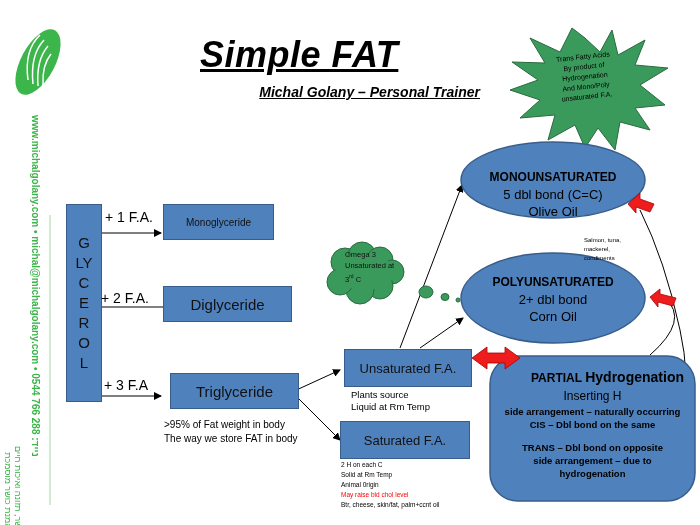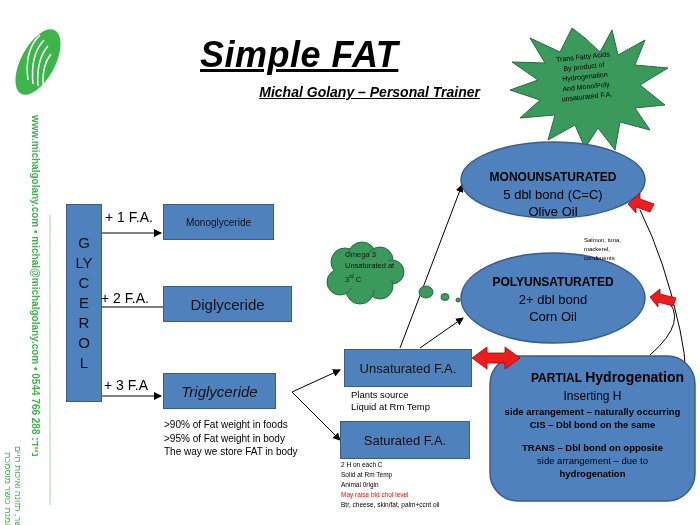--- a/index.html
+++ b/index.html
@@ -96,24 +96,23 @@
   <span>O</span>
   <span>L</span>
 </div>
 
 <div class="lbl" style="left:105px; top:209px;">+ 1 F.A.</div>
 <div class="lbl" style="left:101px; top:290px;">+ 2 F.A.</div>
 <div class="lbl" style="left:104px; top:377px;">+ 3 F.A</div>
 
 <div class="box" style="left:163px; top:204px; width:111px; height:36px; font-size:10px;">Monoglyceride</div>
 <div class="box" style="left:163px; top:286px; width:129px; height:36px; font-size:15px;">Diglyceride</div>
-<div class="box" style="left:163px; top:373px; width:113px; height:36px; font-size:15px;font-style:italic;">Triglyceride</div>
+<div class="box" style="left:170px; top:373px; width:129px; height:36px; font-size:15px;">Triglyceride</div>
 
 <div class="small" style="left:164px; top:418px; font-size:10px; line-height:13.5px;">
-  <div>&gt;90% of Fat weight in foods</div>
   <div>&gt;95% of Fat weight in body</div>
   <div>The way we store FAT in body</div>
 </div>
 
 <div class="box" style="left:344px; top:349px; width:128px; height:38px; font-size:13px;">Unsaturated F.A.</div>
 <div class="small" style="left:351px; top:389px; font-size:9.5px; line-height:12px;">
   <div>Plants source</div>
   <div>Liquid at Rm Temp</div>
 </div>
 
@@ -157,15 +156,15 @@
   <div>Corn Oil</div>
 </div>
 
 <div class="ellipse-text" style="left:490px; top:368px; width:205px; font-size:9.5px; line-height:13px;">
   <div style="font-size:14px; line-height:18px; font-weight:bold;"><span style="font-size:12px;padding-left:30px;">PARTIAL </span><span>Hydrogenation</span></div>
   <div style="font-size:12px; line-height:18px;">Inserting H</div>
   <div style="font-weight:bold;">side arrangement – naturally occurring</div>
   <div style="font-weight:bold;">CIS – Dbl bond on the same</div>
   <div style="height:10px;"></div>
   <div style="font-weight:bold;">TRANS – Dbl bond on opposite</div>
-  <div style="font-weight:normal;">side arrangement – due to</div>
+  <div style="font-weight:bold;">side arrangement – due to</div>
   <div style="font-weight:bold;">hydrogenation</div>
 </div>
 
 </body></html>

